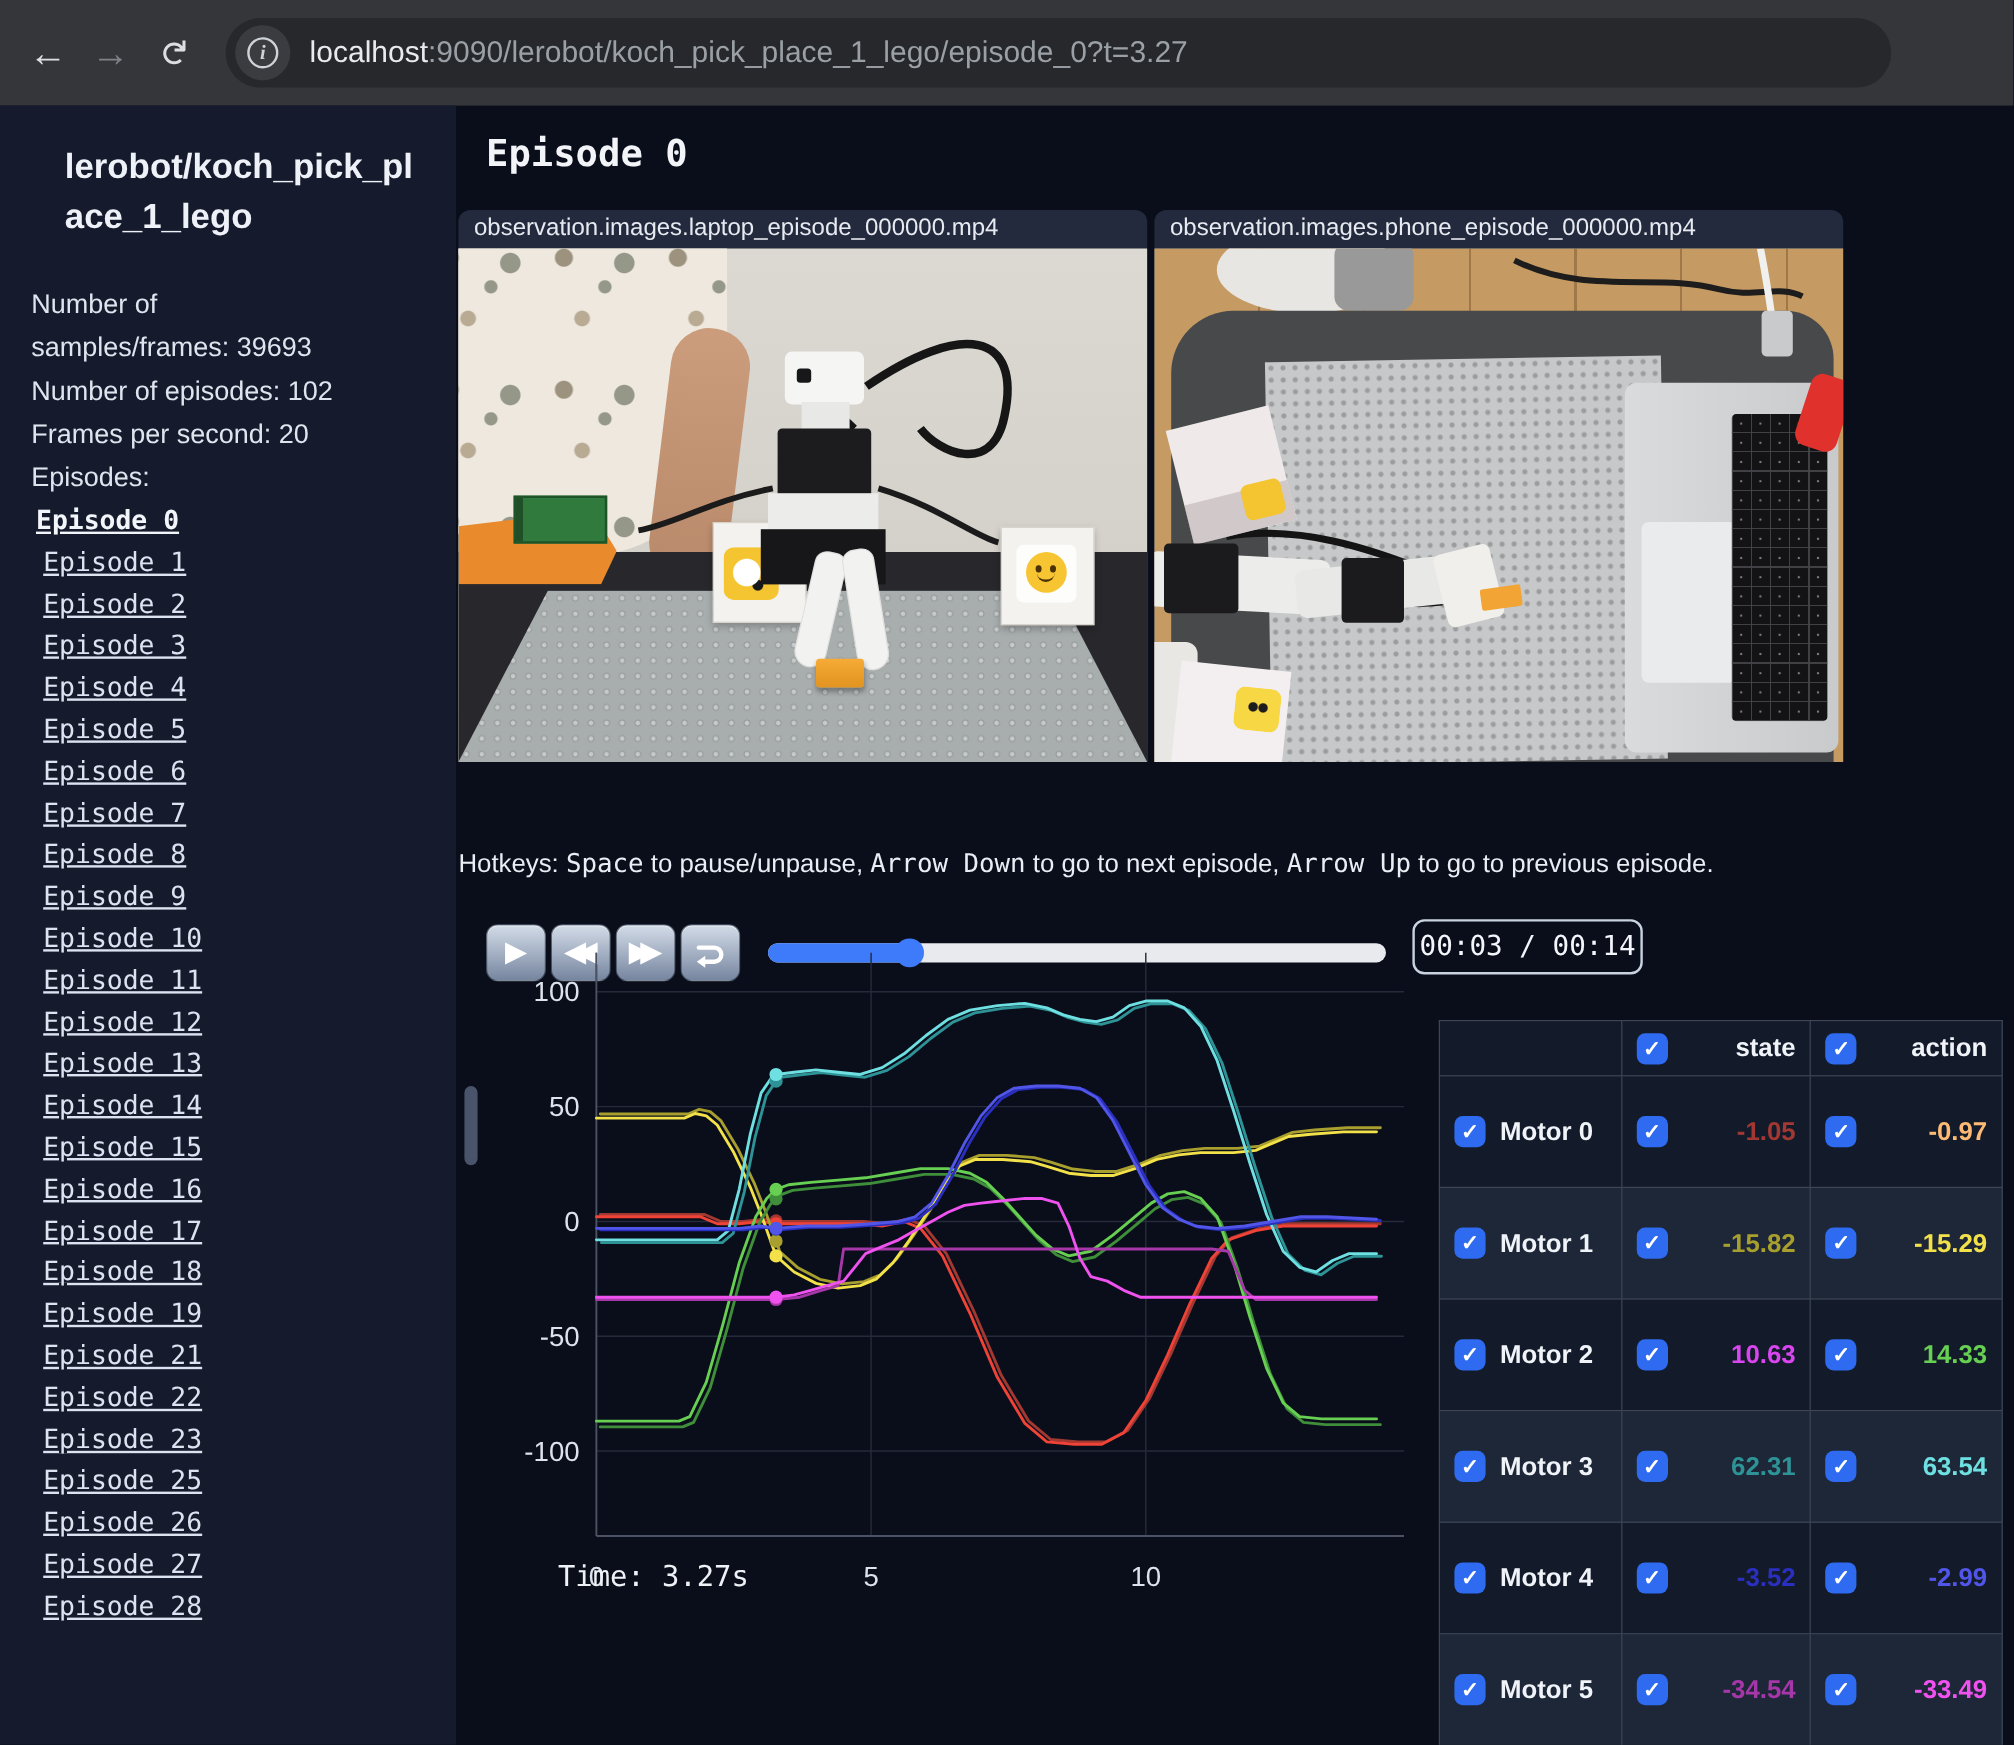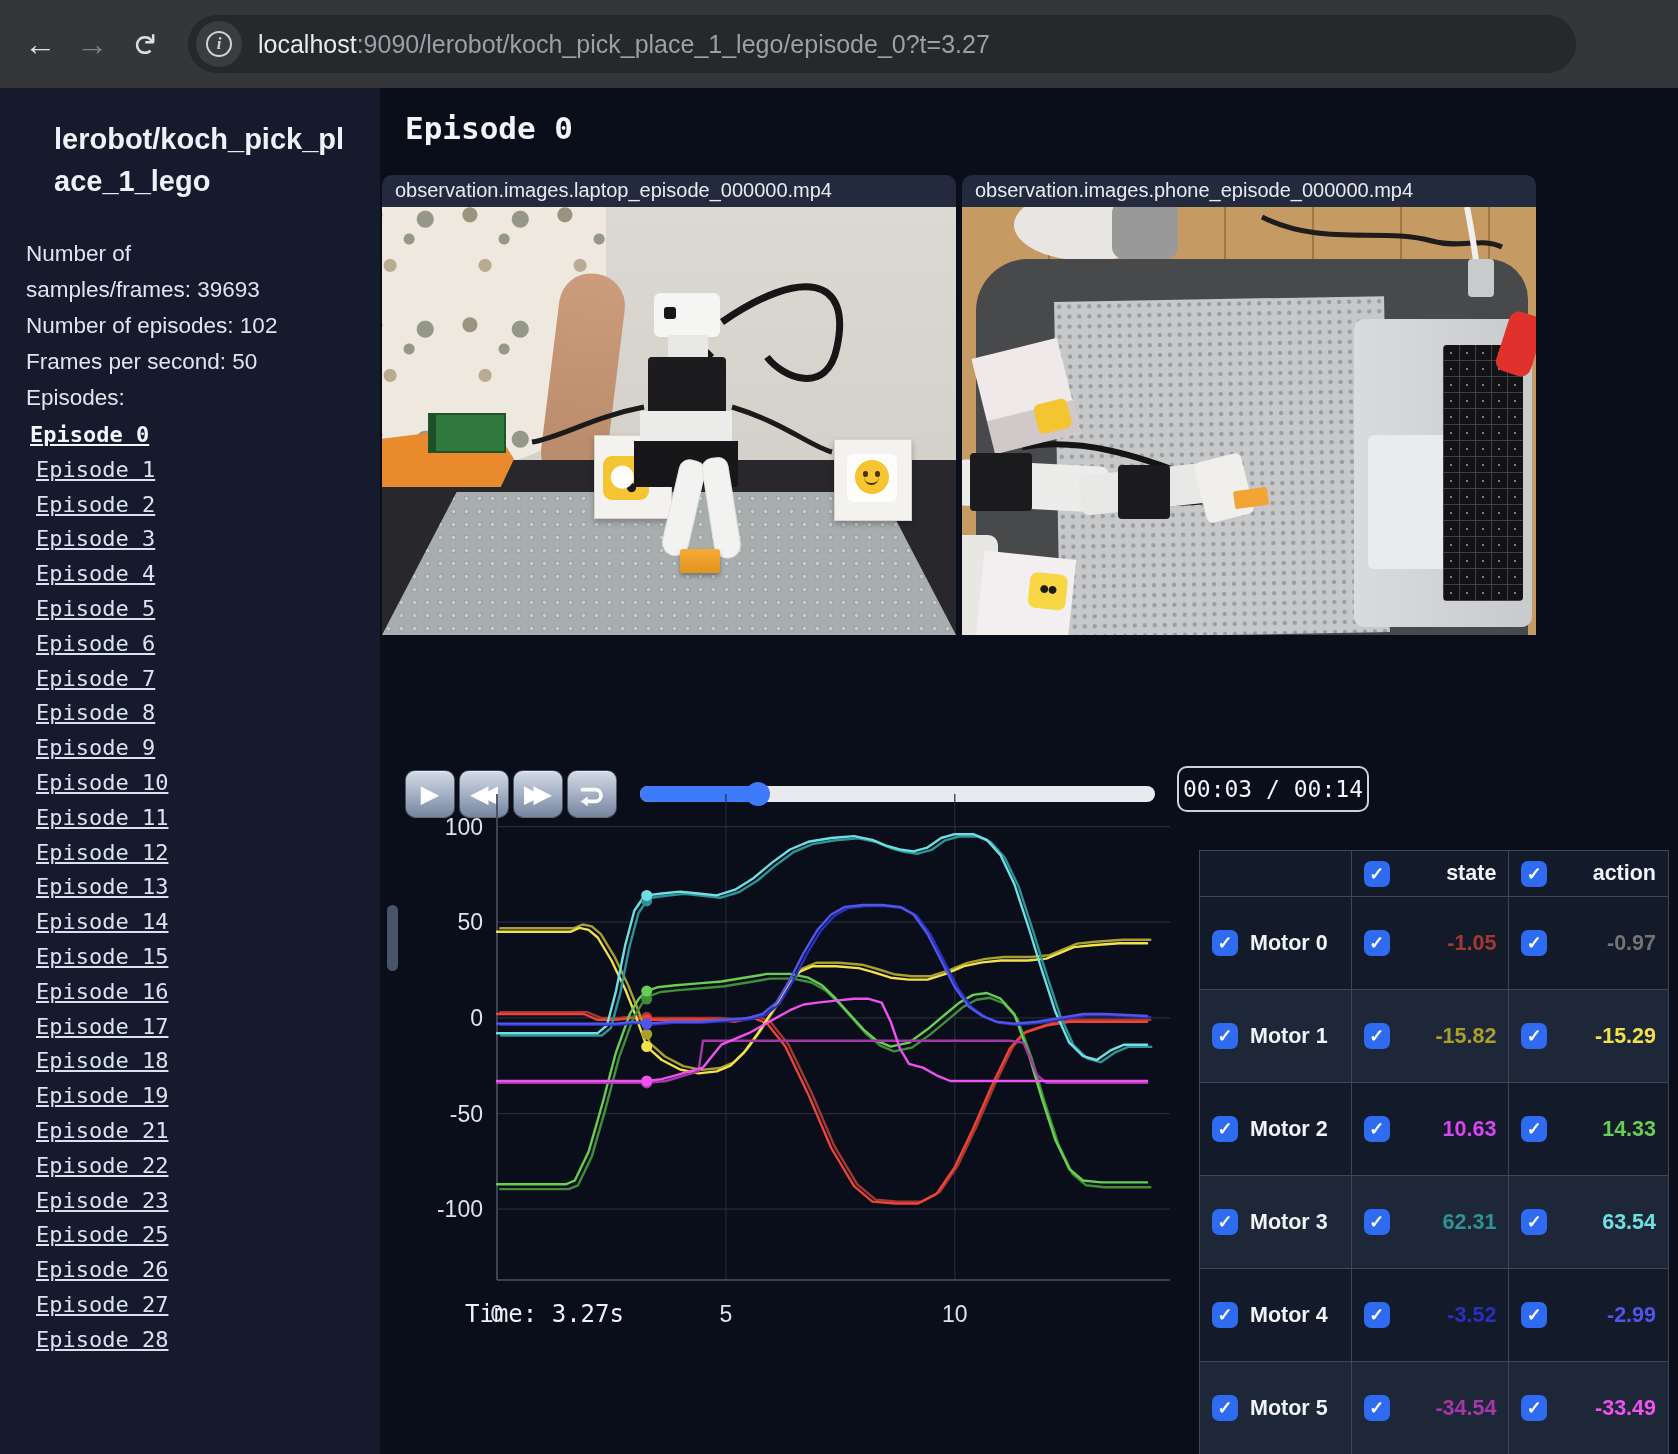--- a/index.html
+++ b/index.html
@@ -202,21 +202,21 @@
       </div>
       <div class="url-text"><span class="host">localhost</span><span>:9090/lerobot/koch_pick_place_1_lego/episode_0?t=3.27</span></div>
     </div>
   </div>
 
   <div class="sidebar">
     <div class="ds-title">lerobot/koch_pick_place_1_lego</div>
     <div class="ds-stats" id="stats-box">
         <div>Number of samples/frames: 39693</div>
         <div>Number of episodes: 102</div>
-        <div>Frames per second: 50</div>
+        <div>Frames per second: 20</div>
       </div>
     <div class="ep-label">Episodes:</div>
     <div class="ep-list" id="ep-list">
         <a href="#" class="active">Episode 0</a>
         <a href="#">Episode 1</a>
         <a href="#">Episode 2</a>
         <a href="#">Episode 3</a>
         <a href="#">Episode 4</a>
         <a href="#">Episode 5</a>
         <a href="#">Episode 6</a>
@@ -319,20 +319,21 @@
           <div class="brick-r"></div>
           <div class="box-bl">
               <div class="sticker-face"></div>
             </div>
           <div class="red-obj"></div>
           <div class="usb"></div>
         </div>
       </div>
     </div>
 
+    <div class="hotkeys"><span>Hotkeys: </span><span class="key">Space</span><span> to pause/unpause, </span><span class="key">Arrow Down</span><span> to go to next episode, </span><span class="key">Arrow Up</span><span> to go to previous episode.</span></div>
 
     <div class="controls">
       <div class="pbtn b1">▶</div>
       <div class="pbtn b2"><span class="dbl">◀◀</span></div>
       <div class="pbtn b3"><span class="dbl">▶▶</span></div>
       <div class="pbtn b4">
         <svg width="30" height="30" viewBox="0 0 28 28" style="margin-top:9px">
           <path d="M5 9 H17 A5.5 5.5 0 0 1 22.5 14.5 A5.5 5.5 0 0 1 17 20 H9" stroke="#ffffff" stroke-width="3.4" fill="none" stroke-linecap="round"></path>
           <polygon points="10,15.4 10,24.6 3.4,20" fill="#ffffff"></polygon>
         </svg>
@@ -424,21 +425,21 @@
             </td>
             <td>
               <div class="vcell">
                 <span class="cb">✓</span>
                 <span class="vnum" style="color: rgb(162, 56, 50);">-1.05</span>
               </div>
             </td>
             <td>
               <div class="vcell">
                 <span class="cb">✓</span>
-                <span class="vnum" style="color: #737373;">-0.97</span>
+                <span class="vnum" style="color: #fdba74;">-0.97</span>
               </div>
             </td>
           </tr>
           <tr class="light">
             <td>
               <div class="rowcell">
                 <span class="cb">✓</span>
                 <span class="mlabel">Motor 1</span>
               </div>
             </td>

